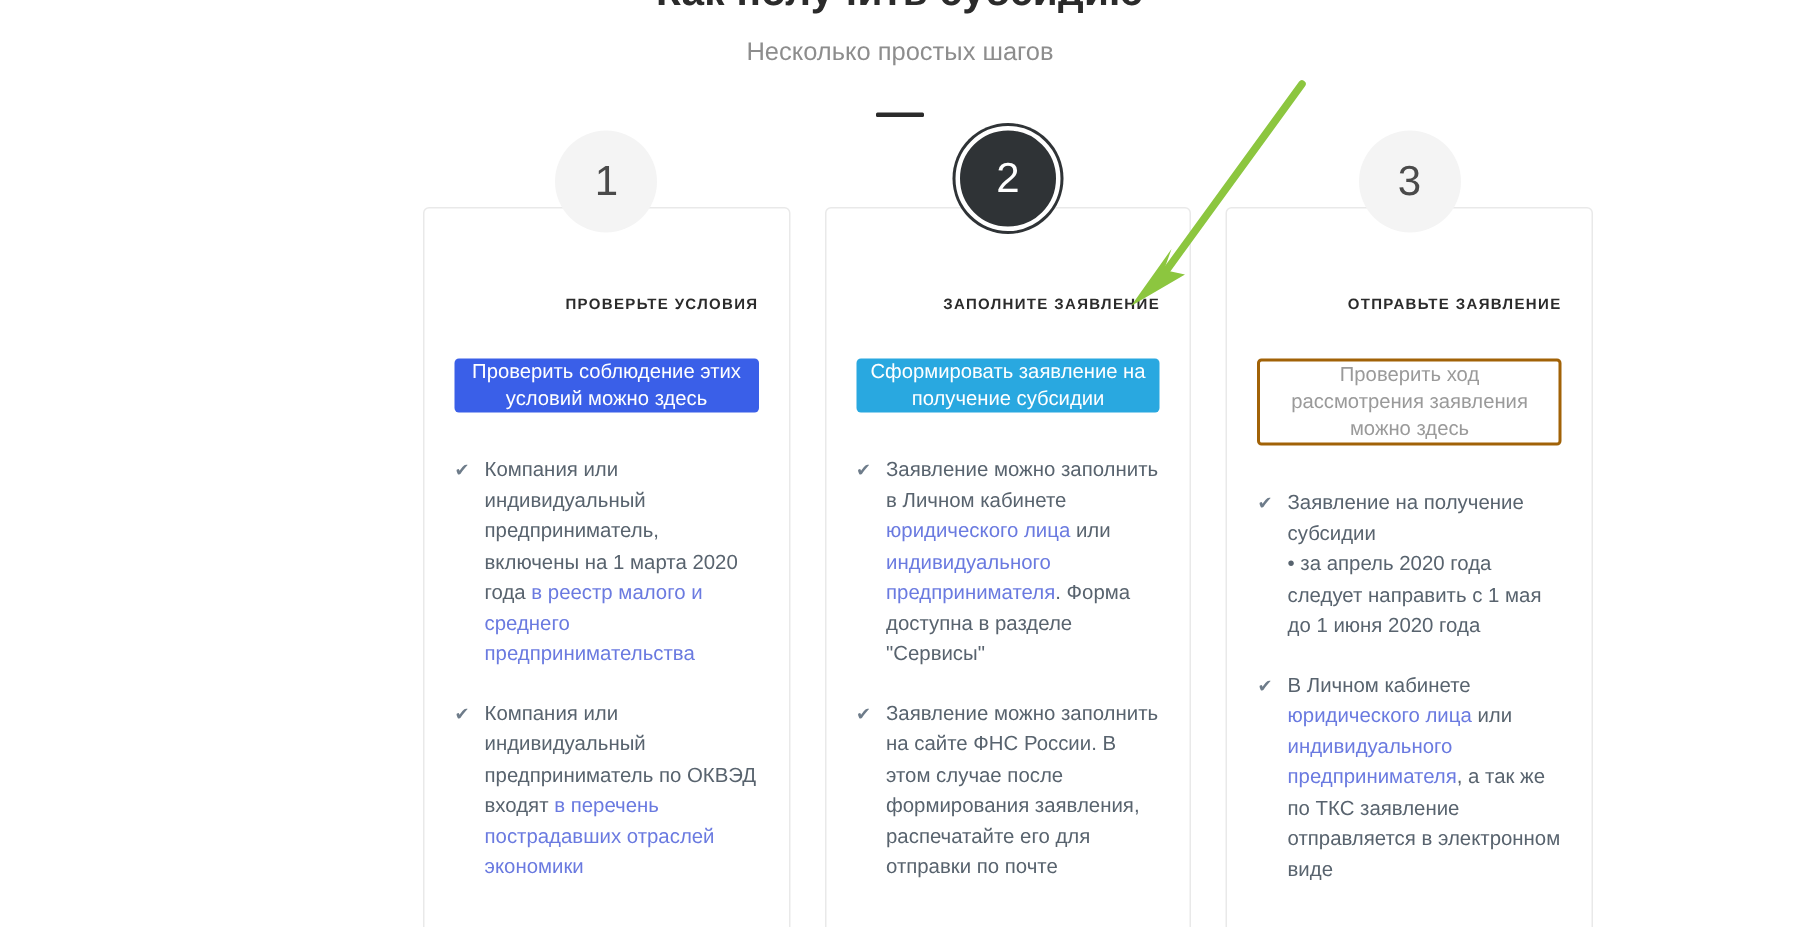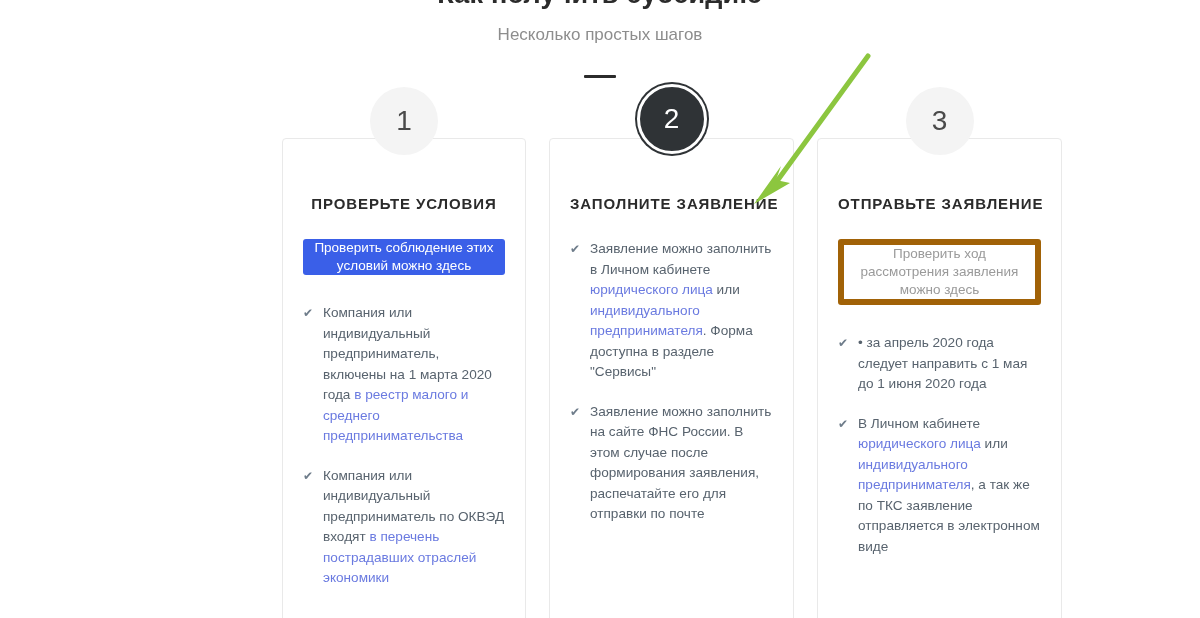--- a/index.html
+++ b/index.html
@@ -97,22 +97,22 @@
     background: #2f3336;
     color: #ffffff;
     border: 3px solid #ffffff;
     box-shadow: 0 0 0 2px #2f3336;
     width: 70px;
     height: 70px;
     top: -55px;
   }
 
   .card-heading {
-    text-align: center;
-    font-size: 15px;
+    text-align: right;
+    font-size: 10px;
     font-weight: bold;
     letter-spacing: 0.9px;
     color: #2b2b2b;
     line-height: 14px;
     margin: 0 0 28px 0;
     text-transform: uppercase;
     white-space: nowrap;
   }
 
   
@@ -126,21 +126,21 @@
     line-height: 18px;
     border: none;
     cursor: pointer;
     font-family: inherit;
   }
   .card-btn.primary-indigo { background: #3a5fe8; color: #ffffff; }
   .card-btn.primary-sky    { background: #29a8e0; color: #ffffff; }
   .card-btn.ghost {
     background: #ffffff;
     color: #9a9a9a;
-    border: 6px solid #a16207;
+    border: 2px solid #a16207;
   }
 
   
   .card-list {
     list-style: none;
     margin: 28px 0 0 0;
     padding: 0;
   }
   .card-list li {
     position: relative;
@@ -205,20 +205,24 @@
           <span class="check-icon">✔</span>
           <span>Компания или индивидуальный предприниматель по ОКВЭД входят </span><a class="lnk" href="#">в перечень пострадавших отраслей экономики</a>
         </li>
 
       </ul>
     </div>
 
     <div class="card">
       <div class="step-circle active">2</div>
       <div class="card-heading">ЗАПОЛНИТЕ ЗАЯВЛЕНИЕ</div>
+      <button class="card-btn primary-sky">
+        <span>Сформировать заявление на</span>
+        <span>получение субсидии</span>
+      </button>
       <ul class="card-list">
         <li>
           <span class="check-icon">✔</span>
           <span>Заявление можно заполнить в Личном кабинете </span><a class="lnk" href="#">юридического лица</a><span> или </span><a class="lnk" href="#">индивидуального предпринимателя</a><span>. Форма доступна в разделе "Сервисы"</span>
         </li>
         <li>
           <span class="check-icon">✔</span>
           <span>Заявление можно заполнить на сайте ФНС России. В этом случае после формирования заявления, распечатайте его для отправки по почте</span>
         </li>
       </ul>
@@ -228,20 +232,21 @@
     <div class="card">
       <div class="step-circle">3</div>
       <div class="card-heading">ОТПРАВЬТЕ ЗАЯВЛЕНИЕ</div>
       <button class="card-btn ghost">
         <span>Проверить ход рассмотрения</span>
         <span>заявления можно здесь</span>
       </button>
       <ul class="card-list">
         <li>
           <span class="check-icon">✔</span>
+          <span>Заявление на получение субсидии</span>
           <span class="sub-line">• за апрель 2020 года следует направить с 1 мая до 1 июня 2020 года</span>
         </li>
         <li>
           <span class="check-icon">✔</span>
           <span>В Личном кабинете </span><a class="lnk" href="#">юридического лица</a><span> или </span><a class="lnk" href="#">индивидуального предпринимателя</a><span>, а так же по ТКС заявление отправляется в электронном виде</span>
         </li>
 
       </ul>
     </div>
 

